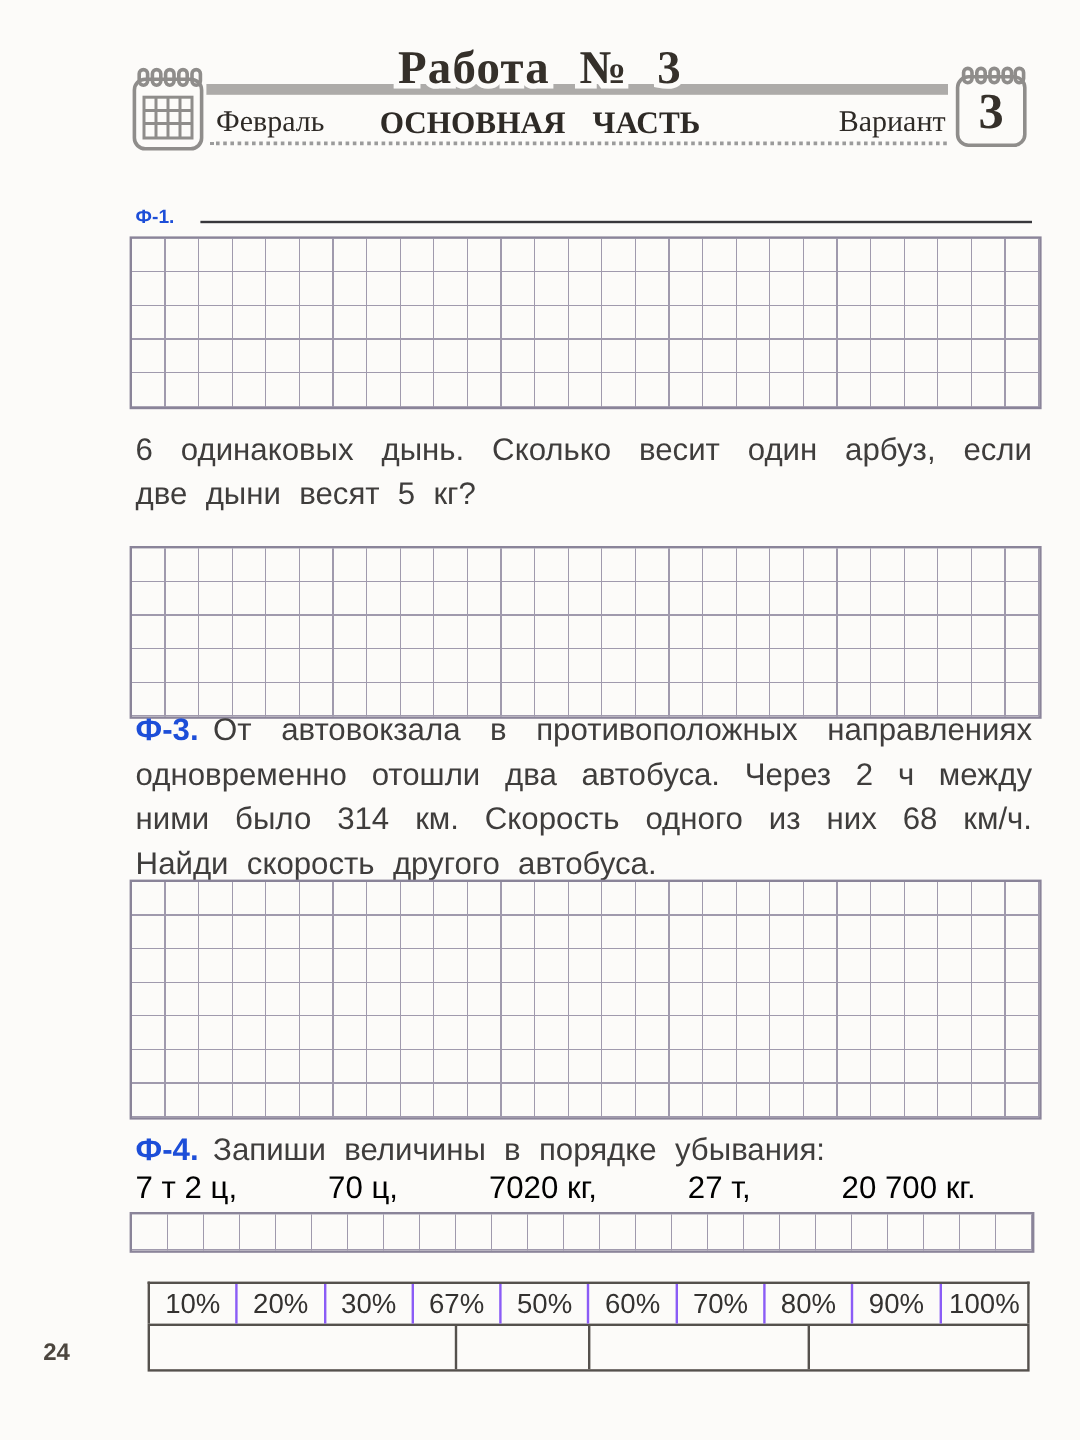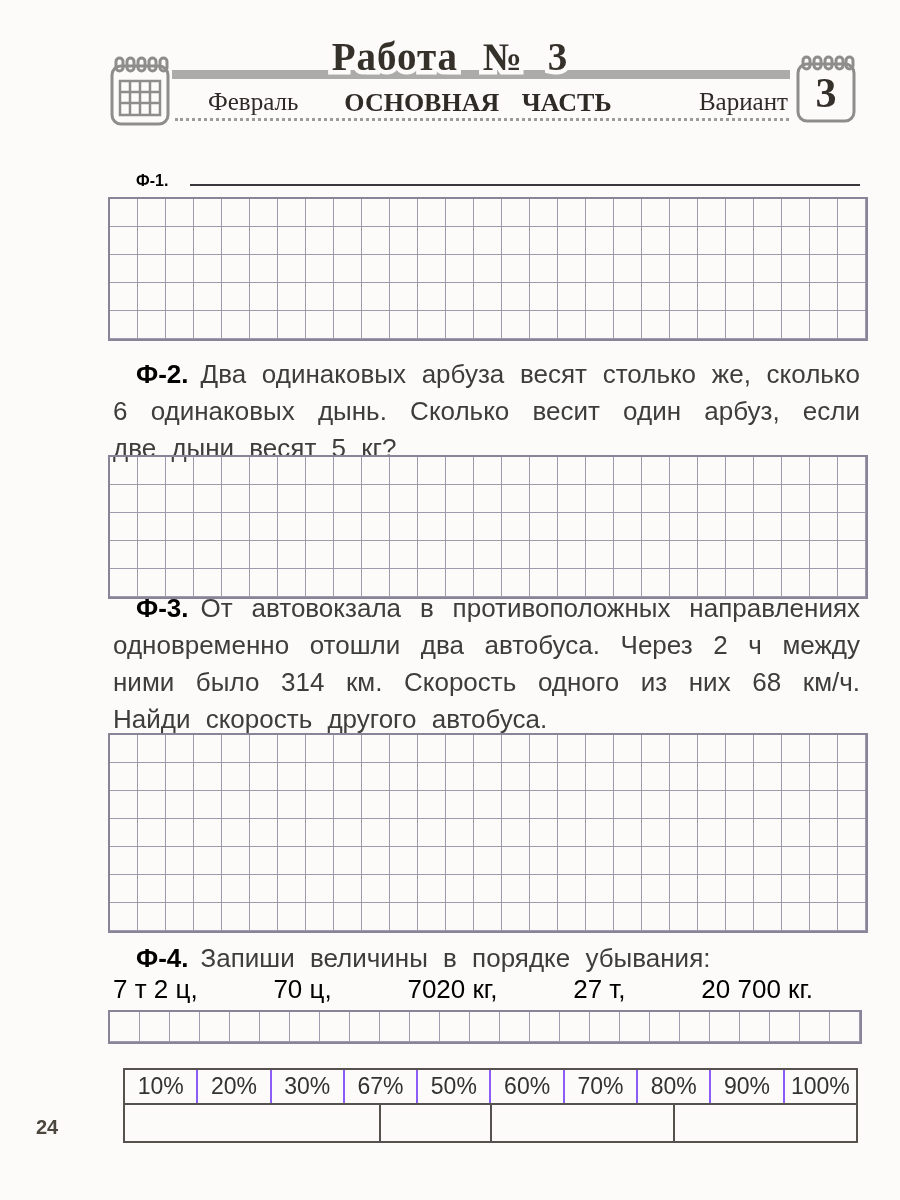--- a/index.html
+++ b/index.html
@@ -11,32 +11,32 @@
     color:#3f3d3c;
   }
   
   .hdr-bar{position:absolute;left:172px;top:70px;width:618px;height:9px;background:#adaba9;}
   .title-wrap{position:absolute;left:0;top:34px;width:100%;text-align:center;
     font-family:"Liberation Serif","DejaVu Serif",serif;font-weight:700;font-size:39px;
     letter-spacing:1px;word-spacing:14px;}
   .title-outline{position:absolute;left:0;top:0;width:100%;-webkit-text-stroke:9px #fcfbf9;color:#fcfbf9;}
   .title-fill{position:relative;color:#35302a;}
   .hdr-sub{position:absolute;top:88px;font-family:"Liberation Serif","DejaVu Serif",serif;
-    font-size:25px;color:#2e2a26;margin-left:28px;}
+    font-size:25px;color:#2e2a26;}
   .hdr-month{left:180px;}
   .hdr-section{left:0;width:100%;text-align:center;font-weight:700;font-size:26px;word-spacing:16px;}
   .hdr-variant{right:112px;}
   .hdr-dotted{position:absolute;left:175px;top:118px;width:614px;border-top:3px dotted #9b9b9b;}
   .pad-icon{position:absolute;}
   .pad-icon.left{left:106px;top:56px;}
   .pad-icon.right{left:793px;top:55px;}
   
   .tline{font-size:26px;line-height:37px;word-spacing:8px;}
   .just{text-align:justify;text-align-last:justify;}
-  .tlabel{font-weight:700;color:#000000;margin-right:12px;margin-left:23px;}
+  .tlabel{font-weight:700;color:#1d4ed8;margin-right:12px;}
   .task-block{position:absolute;left:113px;width:747px;}
   .f1-row{position:absolute;left:113px;top:160px;width:747px;display:flex;align-items:baseline;}
   .f1-text{white-space:nowrap;font-size:26px;word-spacing:6px;}
   .answer-line{flex:1;border-bottom:2px solid #38373b;height:24px;margin-left:10px;min-width:80px;}
   
   .grid{position:absolute;left:108px;border:2px solid #8a8499;
     background-image:
       repeating-linear-gradient(to right,transparent 0 27px,#a09aad 27px 28px),
       repeating-linear-gradient(to bottom,transparent 0 27px,#a09aad 27px 28px);}
   .grid.cell30{background-image:
@@ -114,21 +114,20 @@
 
   <div class="hdr-dotted"></div>
 
   <div class="f1-row">
     <span class="tlabel">Ф-1.</span>
     <span class="answer-line"></span>
   </div>
   <div class="grid" id="grid-f1" style="width: 756px; height: 140px;"></div>
 
   <div class="task-block" style="top:356px;">
-    <div class="tline just"><span class="tlabel">Ф-2.</span><span>Два одинаковых арбуза весят столько же, сколько</span></div>
     <div class="tline just">6 одинаковых дынь. Сколько весит один арбуз, если</div>
     <div class="tline">две дыни весят 5 кг?</div>
   </div>
   <div class="grid" id="grid-f2" style="width: 756px; height: 140px;"></div>
 
   <div class="task-block" style="top:590px;">
     <div class="tline just"><span class="tlabel">Ф-3.</span><span>От автовокзала в противоположных направлениях</span></div>
     <div class="tline just">одновременно отошли два автобуса. Через 2 ч между</div>
     <div class="tline just">ними было 314 км. Скорость одного из них 68 км/ч.</div>
     <div class="tline">Найди скорость другого автобуса.</div>

